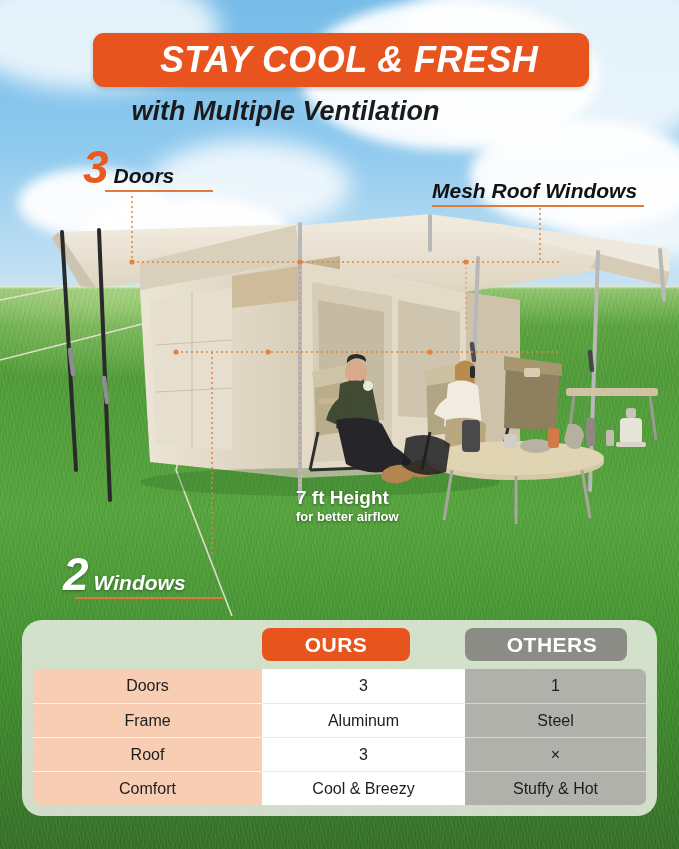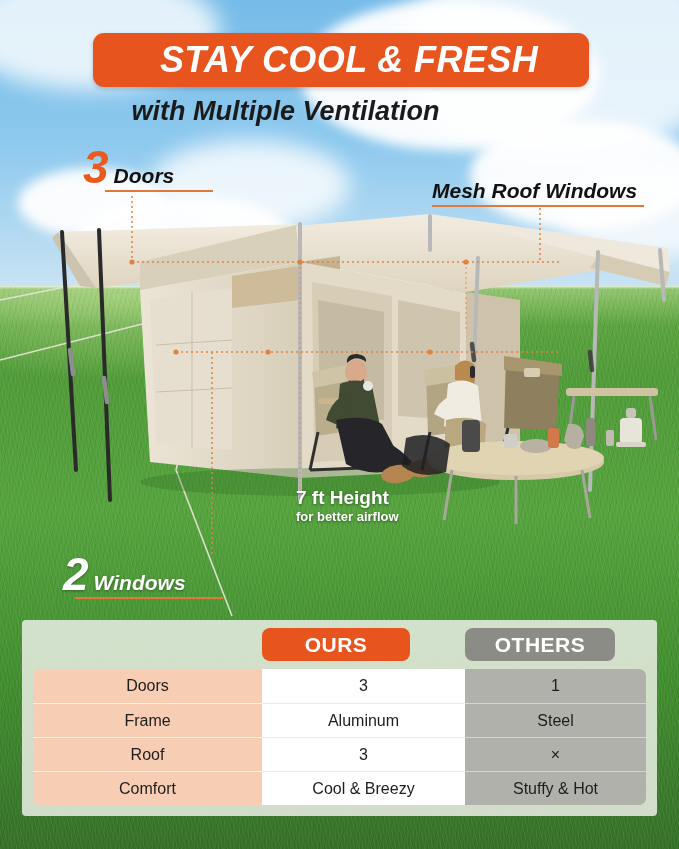--- a/index.html
+++ b/index.html
@@ -182,21 +182,21 @@
   .scene { position: absolute; left: 0; top: 0; width: 679px; height: 620px; }
 
   
   .compare-panel {
     position: absolute;
     left: 22px;
     top: 620px;
     width: 635px;
     height: 196px;
     background: rgba(234,237,228,0.86);
-    border-radius: 4px;
+    border-radius: 20px;
   }
   .compare-head {
     position: absolute;
     left: 0; top: 8px;
     width: 635px;
     height: 36px;
   }
   .pill {
     position: absolute;
     top: 0;
@@ -204,21 +204,21 @@
     border-radius: 8px;
     display: flex;
     align-items: center;
     justify-content: center;
     font-size: 21px;
     font-weight: bold;
     color: #ffffff;
     letter-spacing: 0.5px;
   }
   .pill-ours   { left: 240px; width: 148px; background: #e8541e; }
-  .pill-others { left: 443px; width: 150px; background: #8c8c86; }
+  .pill-others { left: 443px; width: 150px; background: #8c8c86; padding-left: 12px; }
 
   .compare-body {
     position: absolute;
     left: 11px;
     top: 49px;
     width: 613px;
     height: 136px;
     border-radius: 7px;
     overflow: hidden;
     display: flex;

